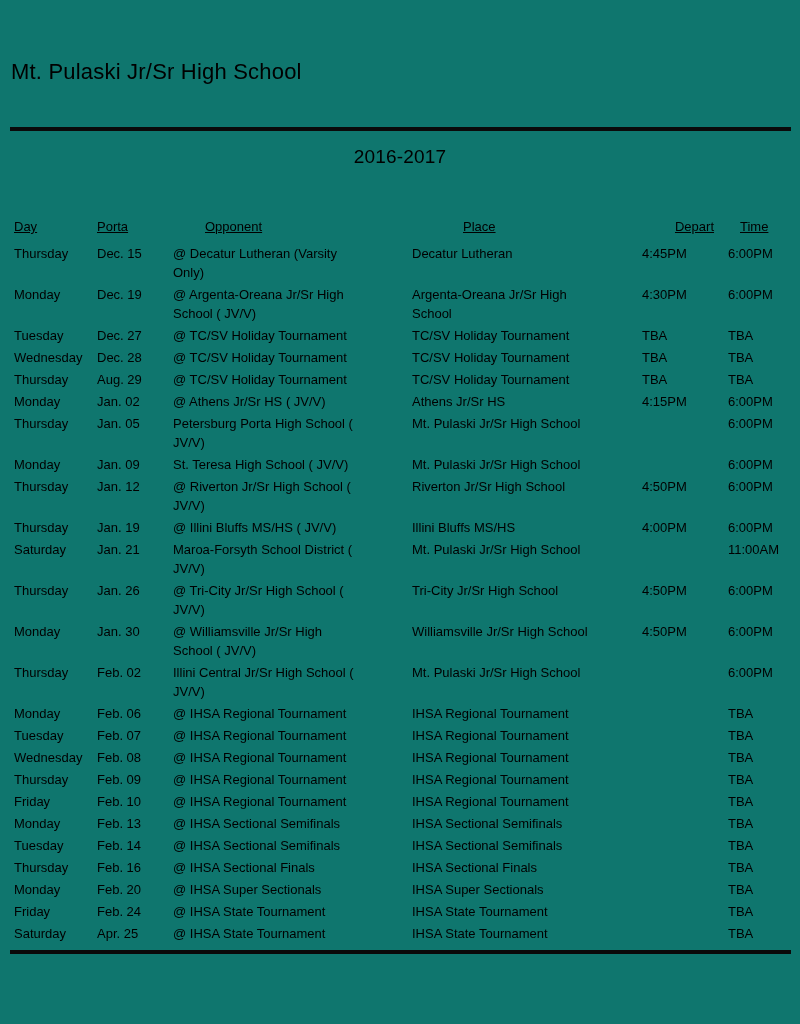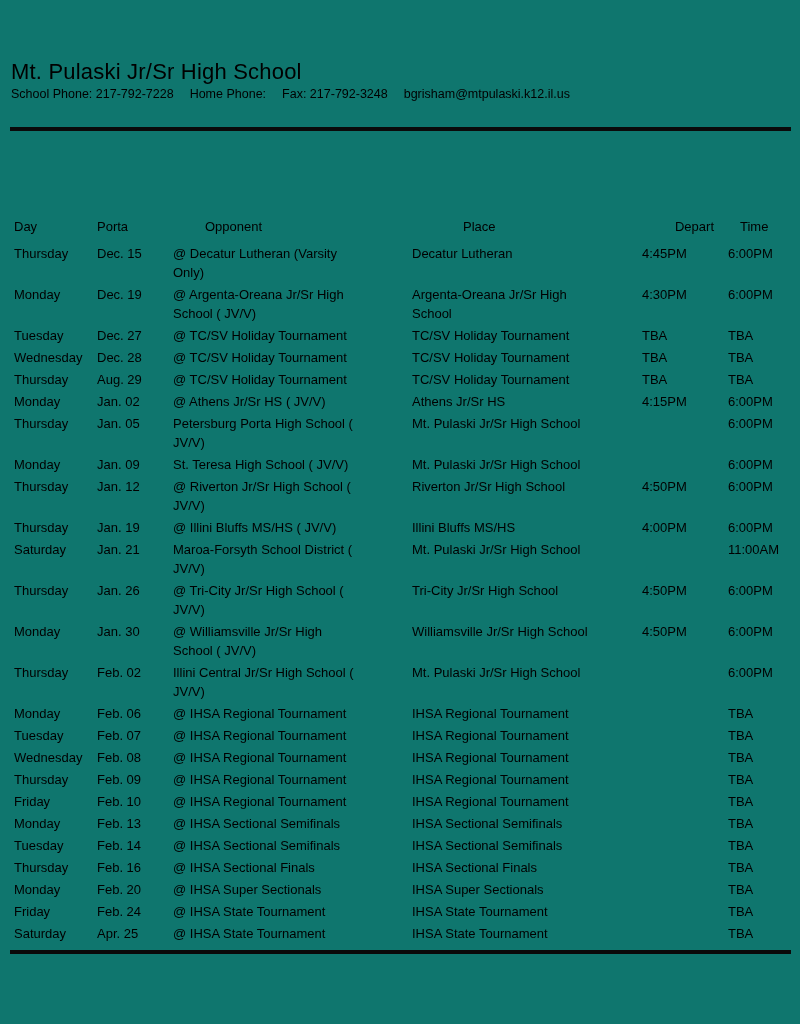--- a/index.html
+++ b/index.html
@@ -75,20 +75,21 @@
   col.c-day      { width: 83px; }
   col.c-date     { width: 76px; }
   col.c-opponent { width: 239px; }
   col.c-place    { width: 230px; }
   col.c-depart   { width: 86px; }
   col.c-time     { width: 58px; }
 
   th {
     font-weight: 400;
     text-align: left;
+    text-decoration: underline;
     vertical-align: top;
     line-height: 19px;
     padding: 0 0 8px 0;
     white-space: nowrap;
   }
   th.h-opponent { padding-left: 32px; }
   th.h-place    { padding-left: 51px; }
   th.h-depart   { padding-left: 19px; text-align: center; }
   th.h-time     { padding-left: 12px; }
 
@@ -99,31 +100,26 @@
     white-space: pre-line;
   }
 </style>
 </head>
 <body>
 
 <div class="page">
 
   <div class="letterhead">
     <div class="school-name">Mt. Pulaski Jr/Sr High School</div>
-    <div class="contact-line">
-      <span>School Phone: 217-792-7228</span>
-      <span>Home Phone:</span>
-      <span>Fax: 217-792-3248</span>
-      <span>bgrisham@mtpulaski.k12.il.us</span>
-    </div>
   </div>
 
   <div class="rule rule-top"></div>
 
   <div class="doc-title">
+    <div>2016-2017</div>
   </div>
 
   <table class="schedule">
     <colgroup>
       <col class="c-day">
         <col class="c-date">
         <col class="c-opponent">
       <col class="c-place">
         <col class="c-depart">
         <col class="c-time">

